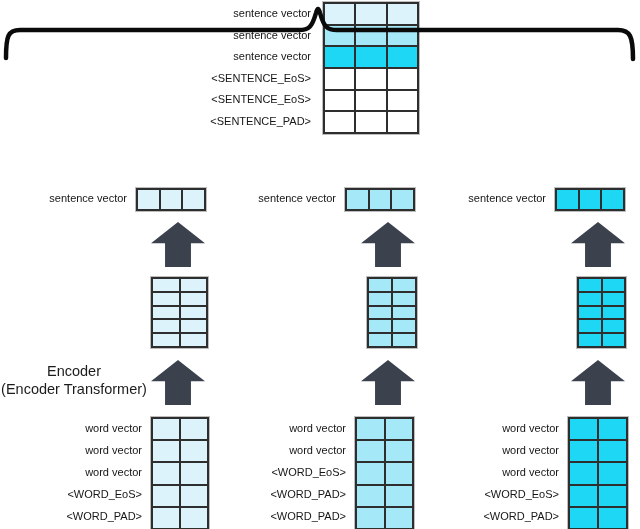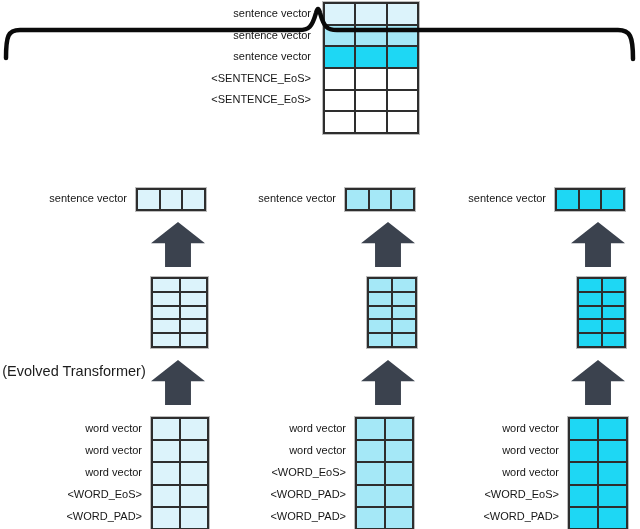--- a/index.html
+++ b/index.html
@@ -31,20 +31,21 @@
 </head>
 <body>
 
 <div class="canvas">
 
   <div class="lbl" style="top:2px;   right:329px; width:180px; line-height:22px;">sentence vector</div>
   <div class="lbl" style="top:24px;  right:329px; width:180px; line-height:22px;">sentence vector</div>
   <div class="lbl" style="top:45px;  right:329px; width:180px; line-height:22px;">sentence vector</div>
   <div class="lbl" style="top:67px;  right:329px; width:180px; line-height:22px;">&lt;SENTENCE_EoS&gt;</div>
   <div class="lbl" style="top:88px;  right:329px; width:180px; line-height:22px;">&lt;SENTENCE_EoS&gt;</div>
+  <div class="lbl" style="top:110px; right:329px; width:180px; line-height:22px;">&lt;SENTENCE_PAD&gt;</div>
 
   <div class="grid" style="left: 323px; top: 2px; width: 94px; height: 130px; grid-template-columns: repeat(3, 1fr); grid-template-rows: repeat(6, 1fr);">
       <div class="cell" style="background: rgb(220, 243, 251);"></div>
       <div class="cell" style="background: rgb(220, 243, 251);"></div>
       <div class="cell" style="background: rgb(220, 243, 251);"></div>
       <div class="cell" style="background: rgb(165, 232, 247);"></div>
       <div class="cell" style="background: rgb(165, 232, 247);"></div>
       <div class="cell" style="background: rgb(165, 232, 247);"></div>
       <div class="cell" style="background: rgb(30, 215, 244);"></div>
       <div class="cell" style="background: rgb(30, 215, 244);"></div>
@@ -60,21 +61,22 @@
       <div class="cell" style="background: rgb(255, 255, 255);"></div>
     </div>
 
   <svg class="brace-svg" viewBox="0 0 640 64" aria-hidden="true">
     <path d="M 6 58 C 6 36 8 30 20 30 L 299 30 C 309 30 312 27 316 13 Q 318 5 320 13 C 324 27 327 30 337 30 L 618 30 C 630 30 633 36 633 59" fill="none" stroke="#0a0a0a" stroke-width="4.5" stroke-linecap="round" stroke-linejoin="round"></path>
   </svg>
 
   <div class="stage" style="left:10px; top:228px; width:125px;">
   </div>
   <div class="stage" style="left:0px; top:362px; width:148px;">
-    <div>(Evolved Transformer)</div>
+    <div>Encoder</div>
+    <div>(Encoder Transformer)</div>
   </div>
 
   <div class="lbl" style="top:188px; right:513px; width:120px; line-height:21px;">sentence vector</div>
   <div class="grid" style="left: 136px; top: 188px; width: 68px; height: 21px; grid-template-columns: repeat(3, 1fr); grid-template-rows: repeat(1, 1fr);">
       <div class="cell" style="background: rgb(220, 243, 251);"></div>
       <div class="cell" style="background: rgb(220, 243, 251);"></div>
       <div class="cell" style="background: rgb(220, 243, 251);"></div>
     </div>
   <div class="arrow" style="left:151px; top:222px;"></div>
   <div class="grid" style="left: 151px; top: 277px; width: 55px; height: 69px; grid-template-columns: repeat(2, 1fr); grid-template-rows: repeat(5, 1fr);">

